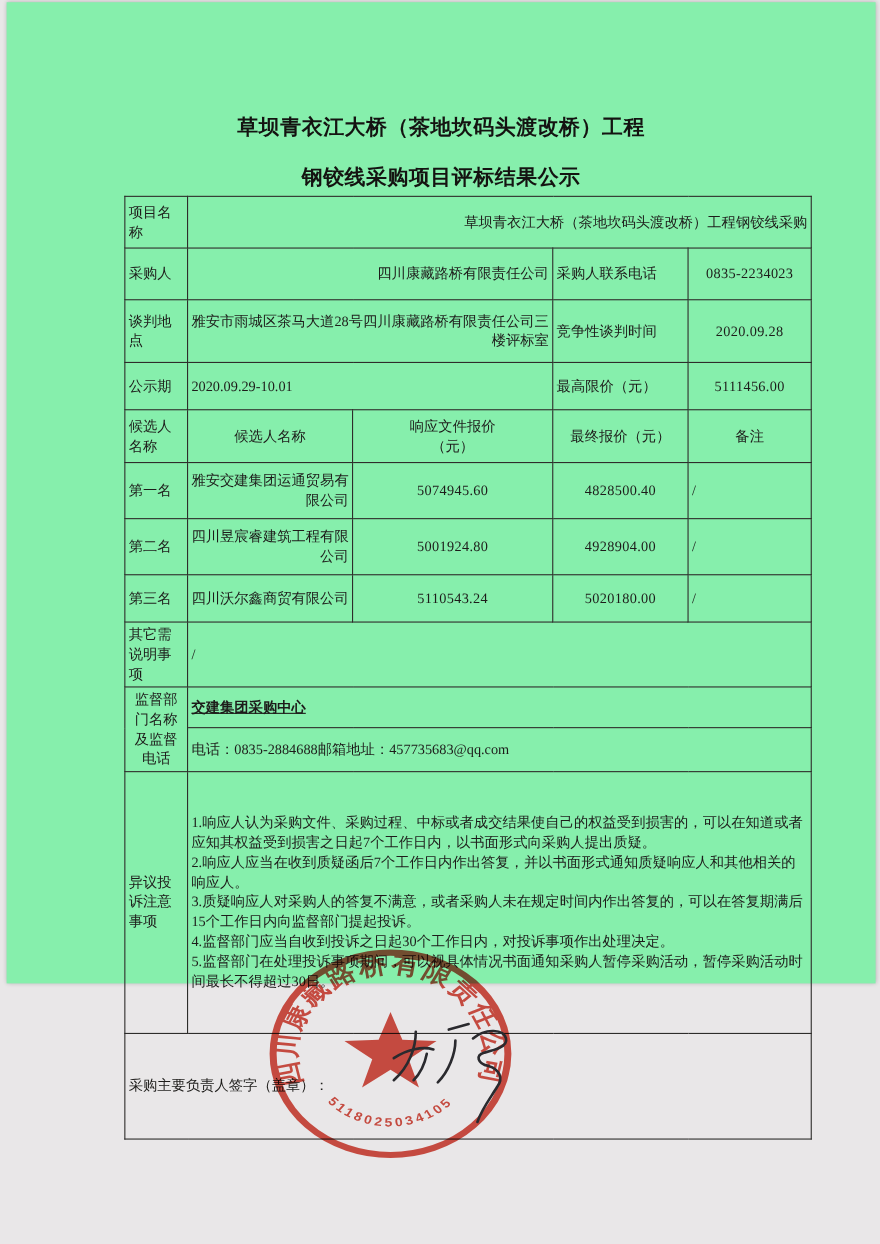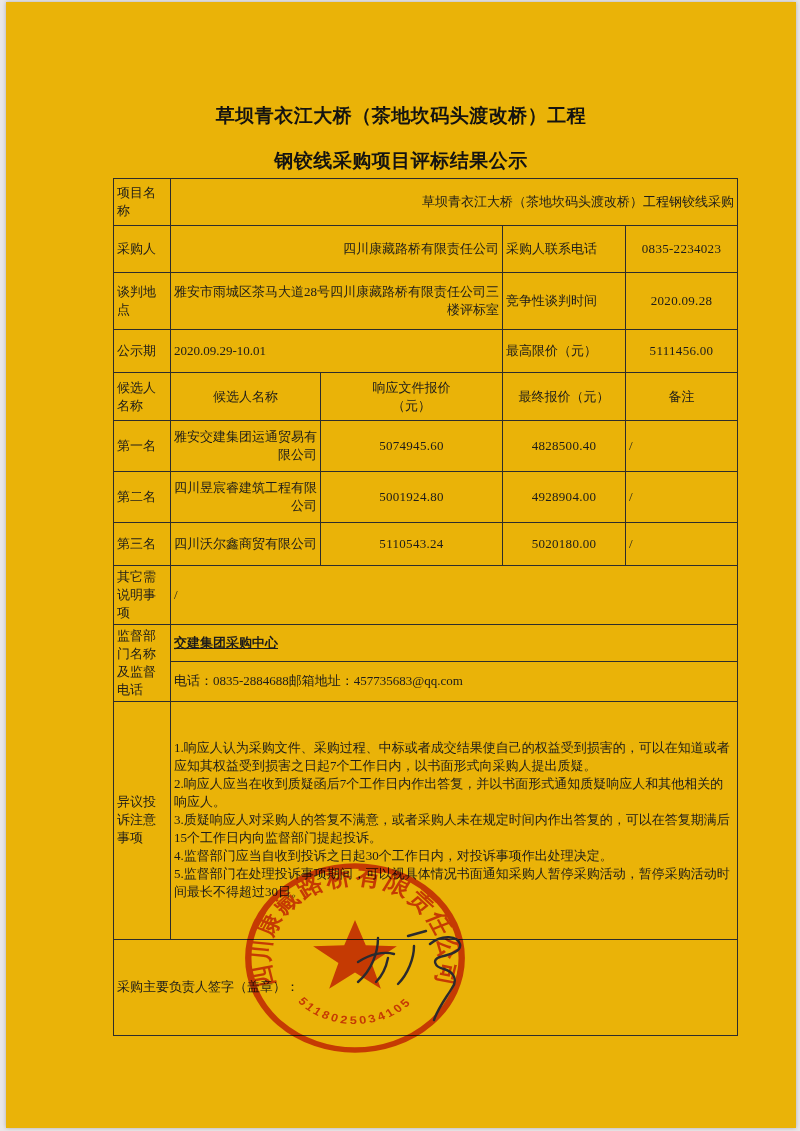--- a/index.html
+++ b/index.html
@@ -5,22 +5,22 @@
   html,body{margin:0;padding:0;}
   body{
     width:800px;height:1131px;
     background:#e9e7e8;
     font-family:"Liberation Serif", serif;
     position:relative;
     overflow:hidden;
   }
   .page{
     position:absolute;left:6px;top:2px;
-    width:790px;height:1126px;
-    background:#eab308;
+    width:790px;height:892px;
+    background:#86efac;
     box-shadow:0 0 4px rgba(0,0,0,.25);
   }
   .title{
     position:absolute;left:0;width:100%;
     text-align:center;
     font-size:19px;font-weight:bold;color:#141311;
     letter-spacing:.5px;
   }
   .title.l1{top:101px;}
   .title.l2{top:146px;}
@@ -32,21 +32,21 @@
   }
   table.doc td{
     border:1.6px solid #2e2d2b;
     font-size:13px;line-height:1.38;
     vertical-align:middle;
     padding:2px 3px;
     word-break:break-all;
     overflow:hidden;
   }
   td.lab{padding:0 0 0 2px;}
-  td.lab-c{padding:0;}
+  td.lab-c{padding:0;text-align:center;}
   td.val{padding-left:5px;font-size:12.5px;text-align:right;}
   td.ctr{}
   td.num{text-align:center;font-size:12.5px;letter-spacing:.3px;}
   td.hdr{text-align:center;white-space:pre-line;}
   td.bold{font-weight:bold;text-decoration:underline;}
   td.obj{
     font-size:14.6px;line-height:1.33;
     padding:8px 8px 8px 6px;vertical-align:middle;
     word-break:break-all;
   }

